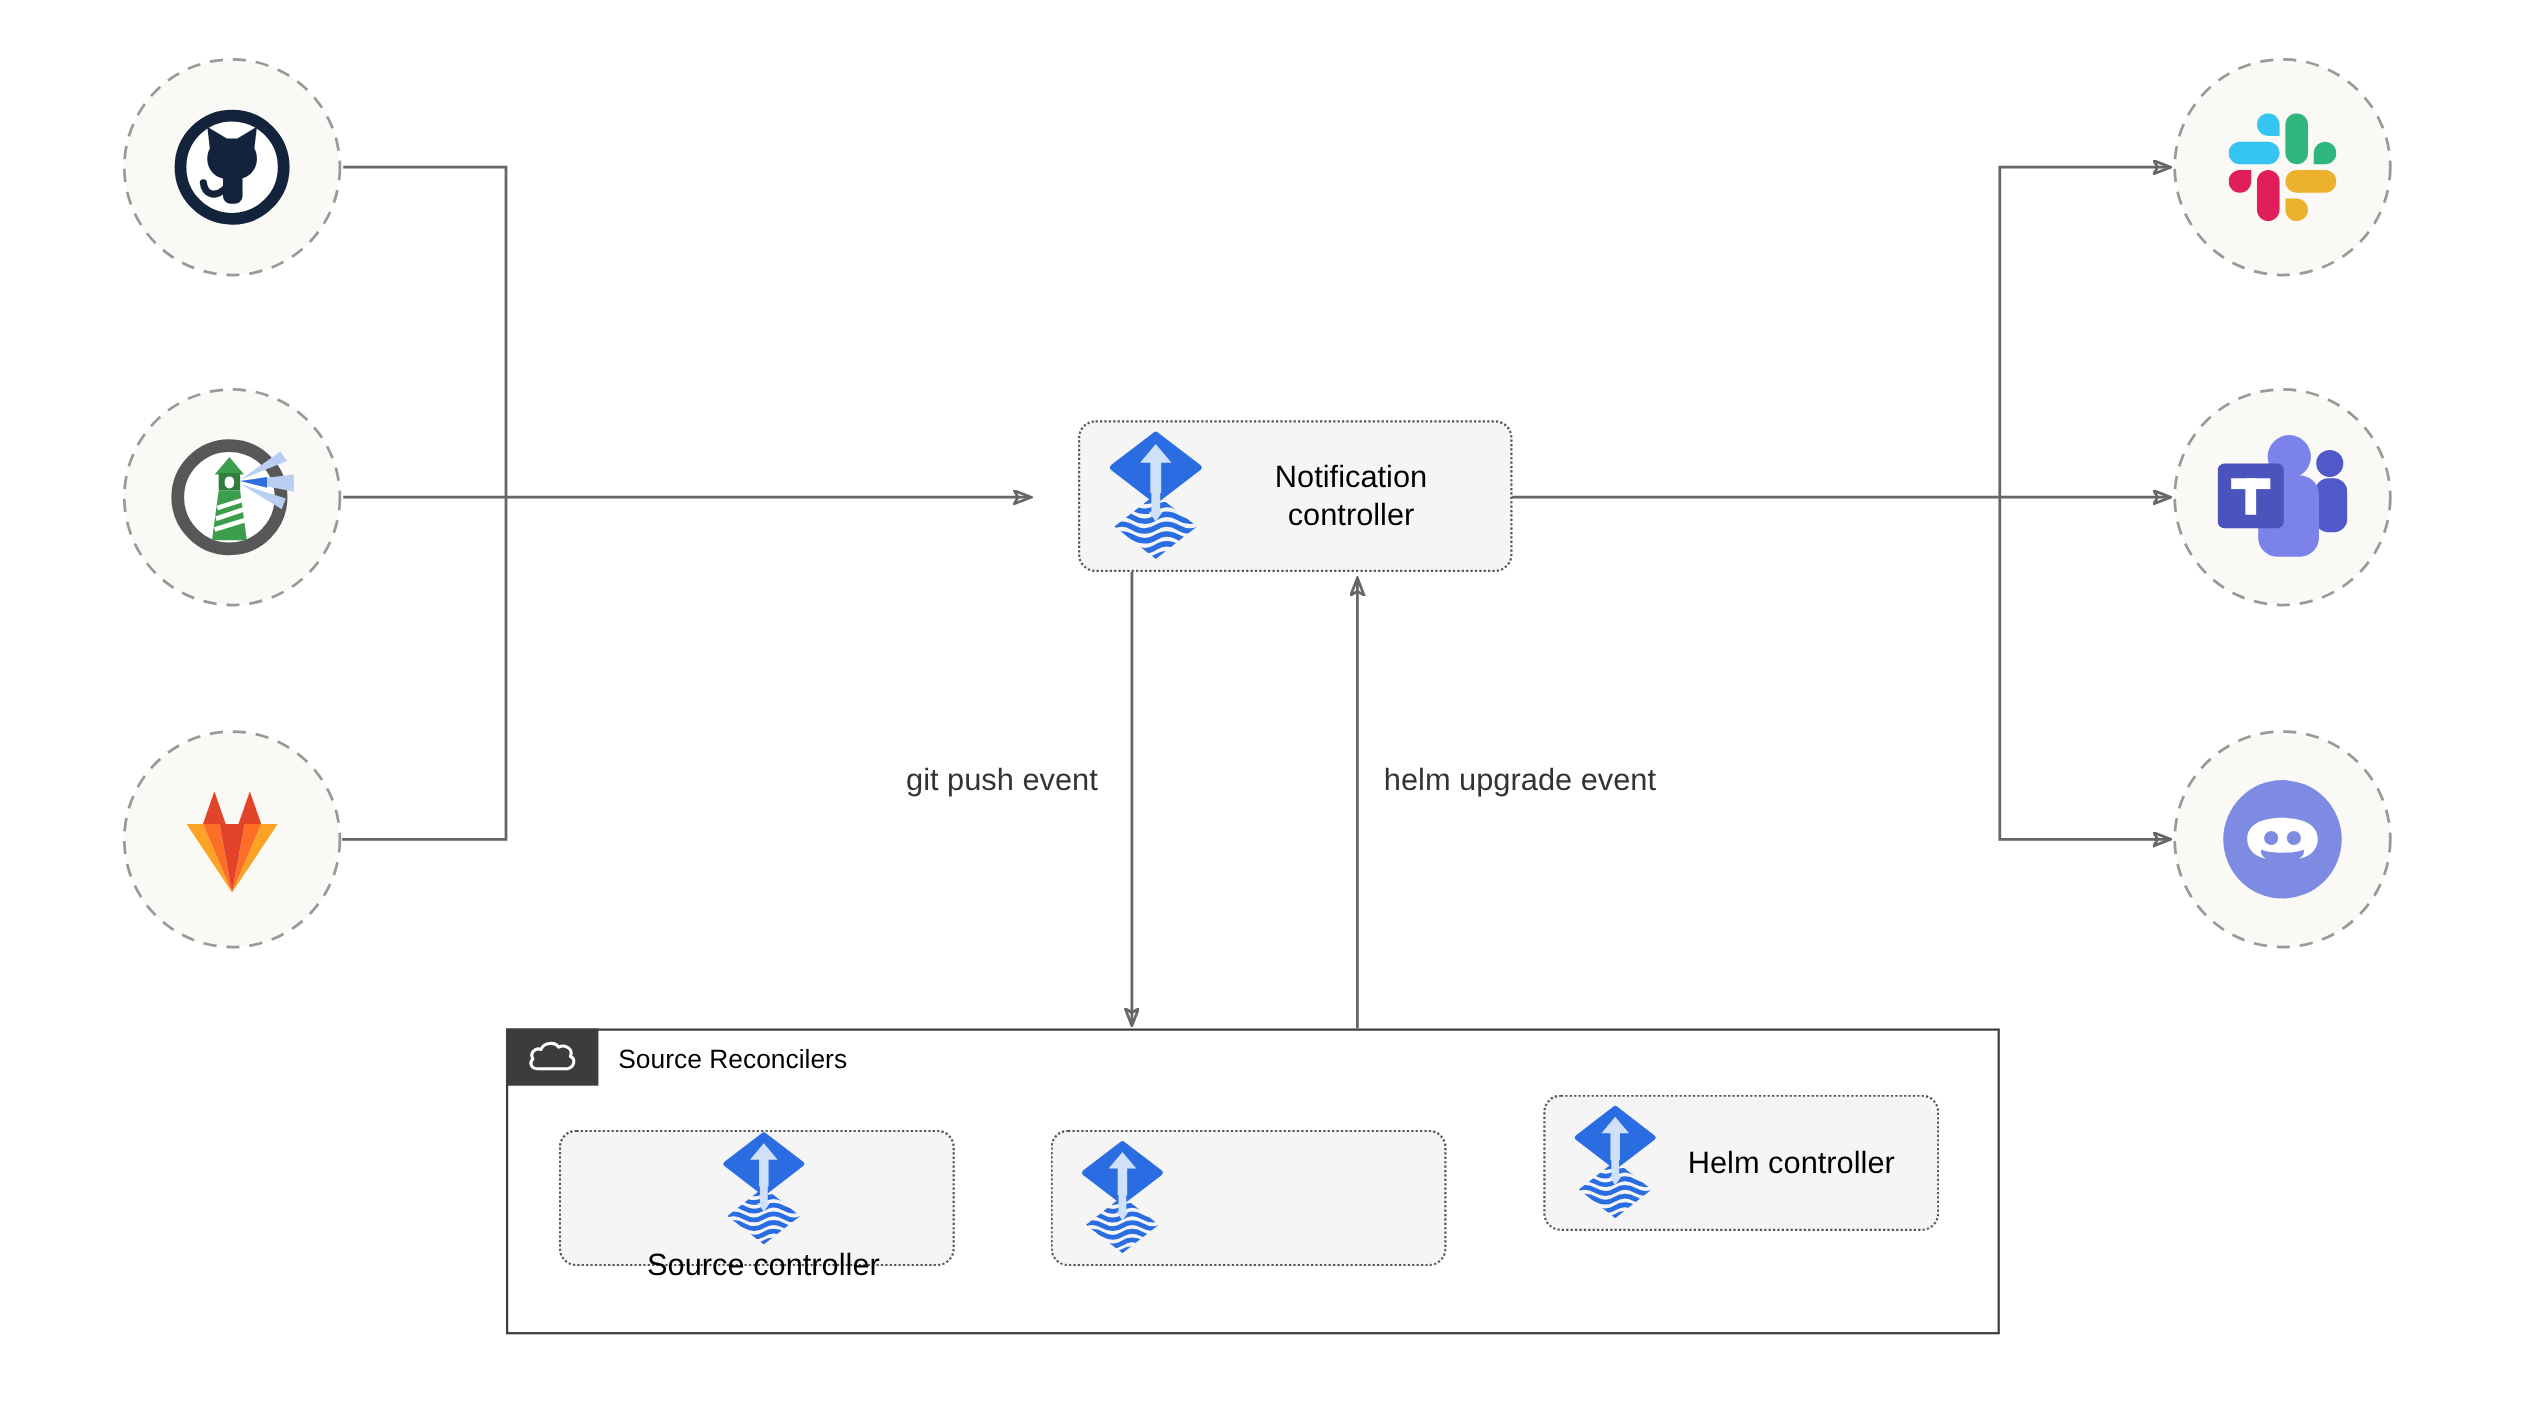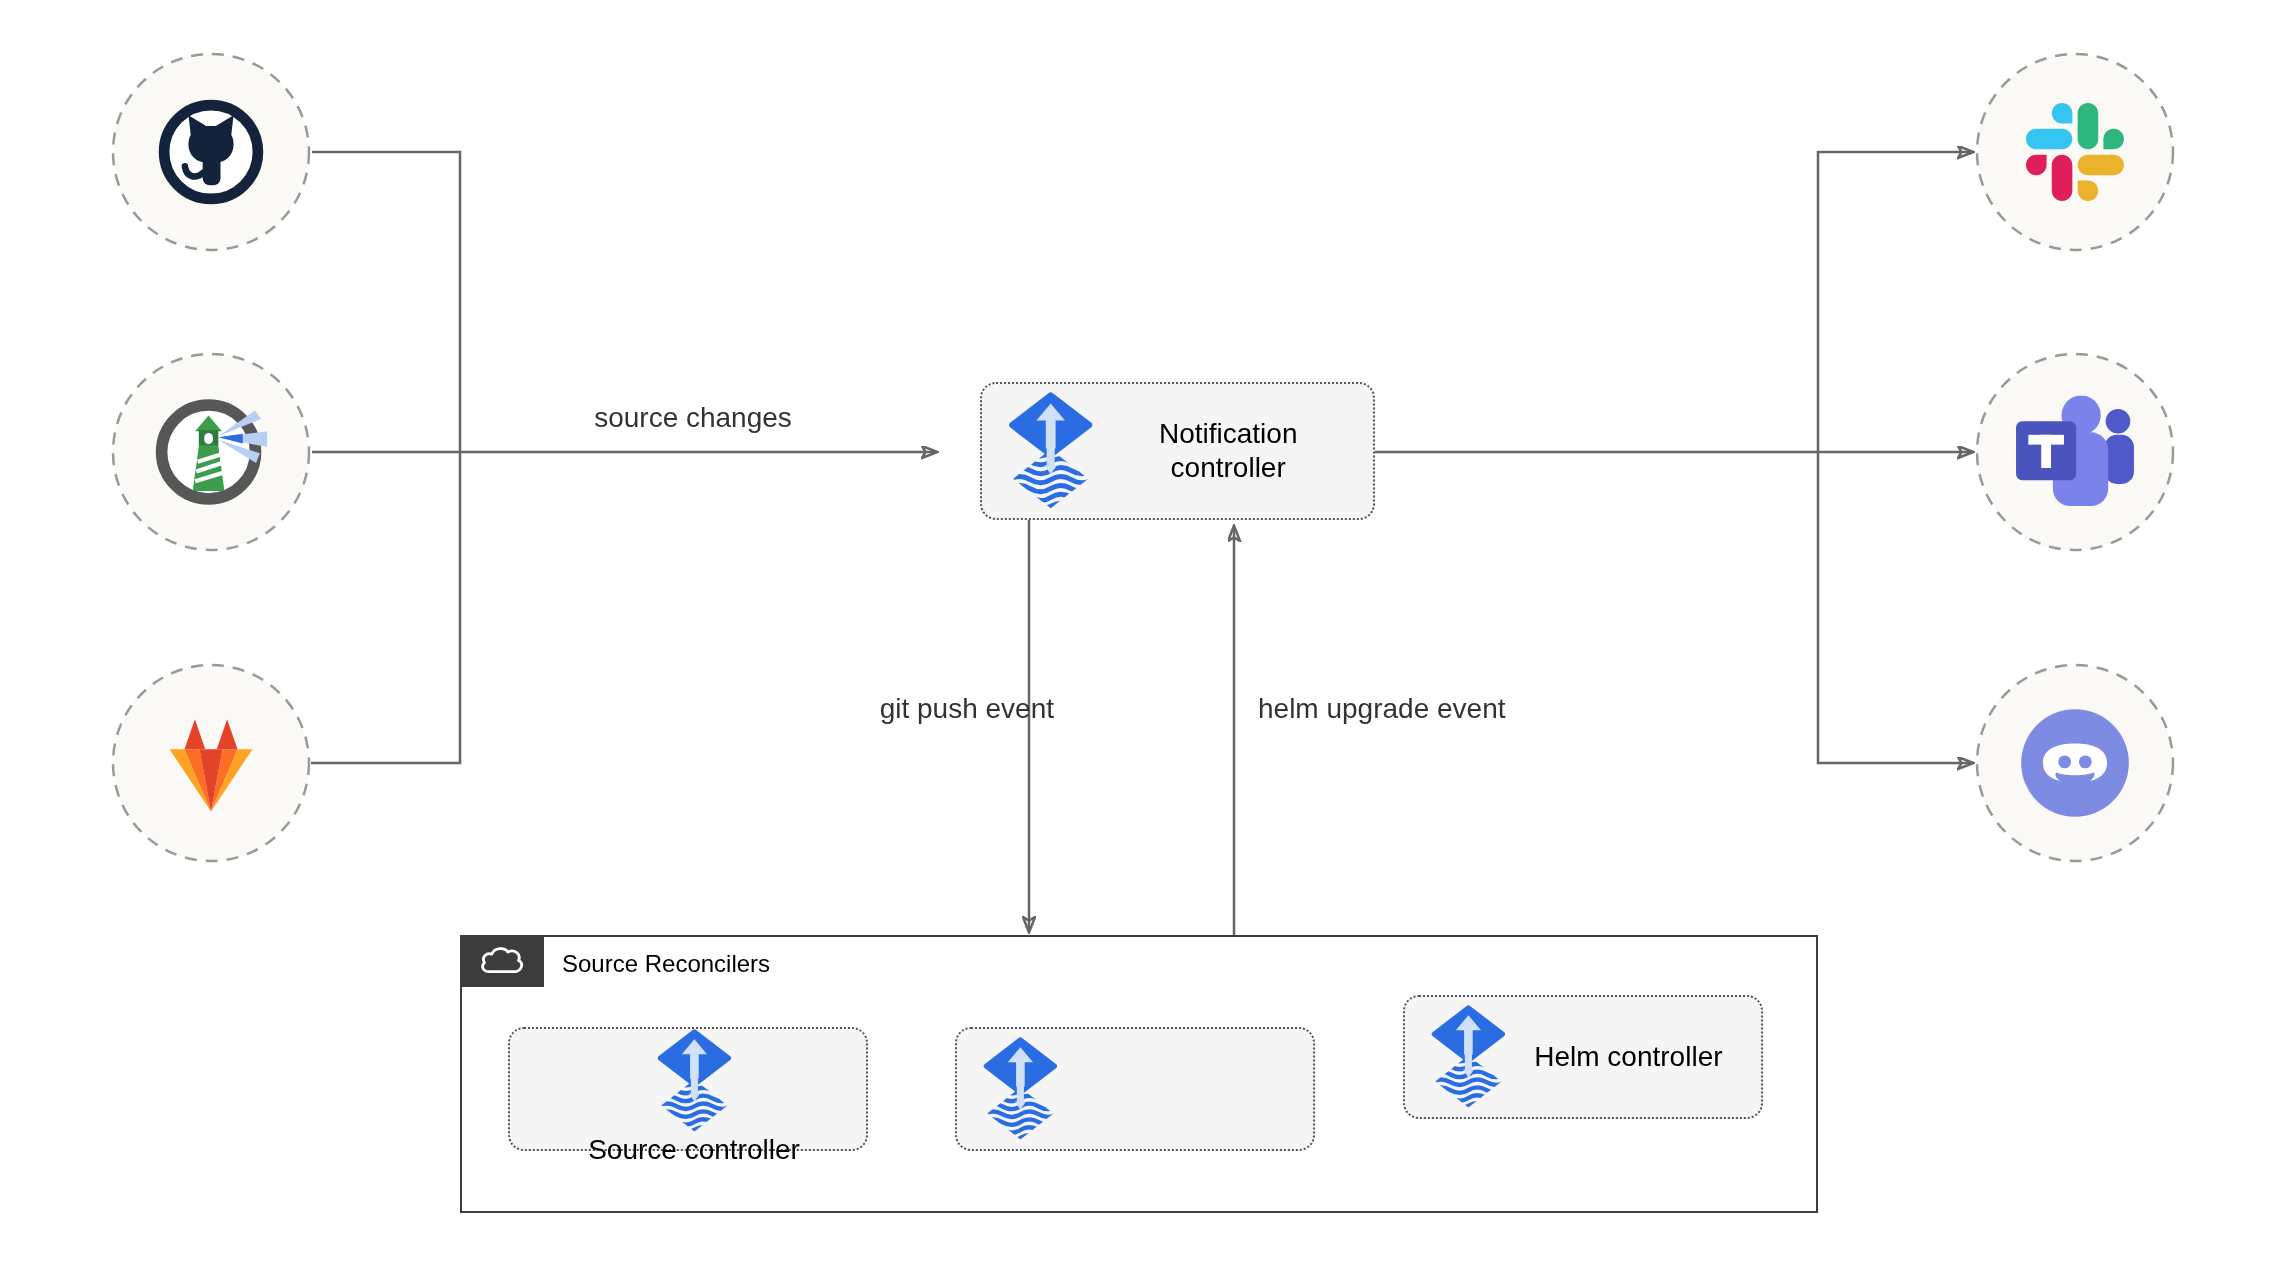--- a/index.html
+++ b/index.html
@@ -61,22 +61,21 @@
     <path d="M312 452 H936" marker-end="url(#arrow)"></path>
     <path d="M1333 452 H1972" marker-end="url(#arrow)"></path>
     <path d="M1818 452 V152 H1972" marker-end="url(#arrow)"></path>
     <path d="M1818 452 V763 H1972" marker-end="url(#arrow)"></path>
     <path d="M1029 520 V931" marker-end="url(#arrow)"></path>
     <path d="M1234 935 V527" marker-end="url(#arrow)"></path>
     <path d="M868 1089 H952" marker-end="url(#arrow)"></path>
     <path d="M1315 1089 H1400" marker-end="url(#arrow)"></path>
   </svg>
 
-  <div class="edge-label" style="left:493px;top:402px;width:400px;text-align:center;">source changes</div>
-  <div class="edge-label" style="left:784px;top:693px;width:270px;text-align:right;">git push event</div>
+  <div class="edge-label" style="left:728px;top:693px;width:270px;text-align:right;">git push event</div>
   <div class="edge-label" style="left:1258px;top:693px;width:400px;text-align:left;">helm upgrade event</div>
 
   <div class="node-circle" style="left:111px;top:52px;">
     <svg class="ring" viewBox="0 0 200 200">
       <circle cx="100" cy="100" r="98" fill="#faf9f6" stroke="#999999" stroke-width="2.5" stroke-dasharray="12 9"></circle>
     </svg>
     <svg class="platform-icon" width="114" height="114" viewBox="0 0 96 96">
       <circle cx="48" cy="48" r="39.5" fill="#ffffff" stroke="#13233b" stroke-width="9"></circle>
       <polygon points="31,34 29,17 44,26" fill="#13233b"></polygon>
       <polygon points="65,34 67,17 52,26" fill="#13233b"></polygon>

